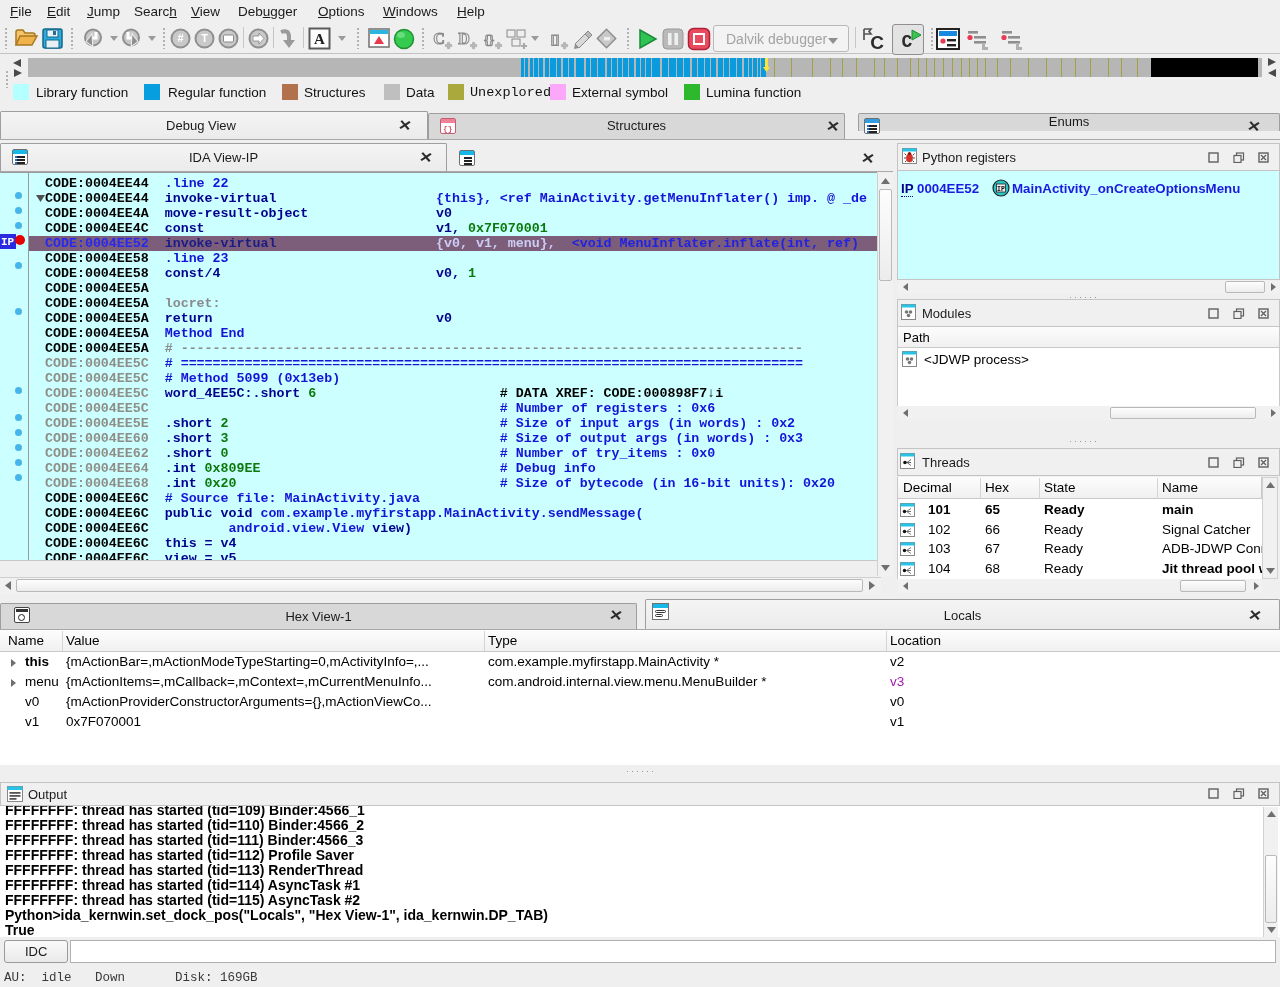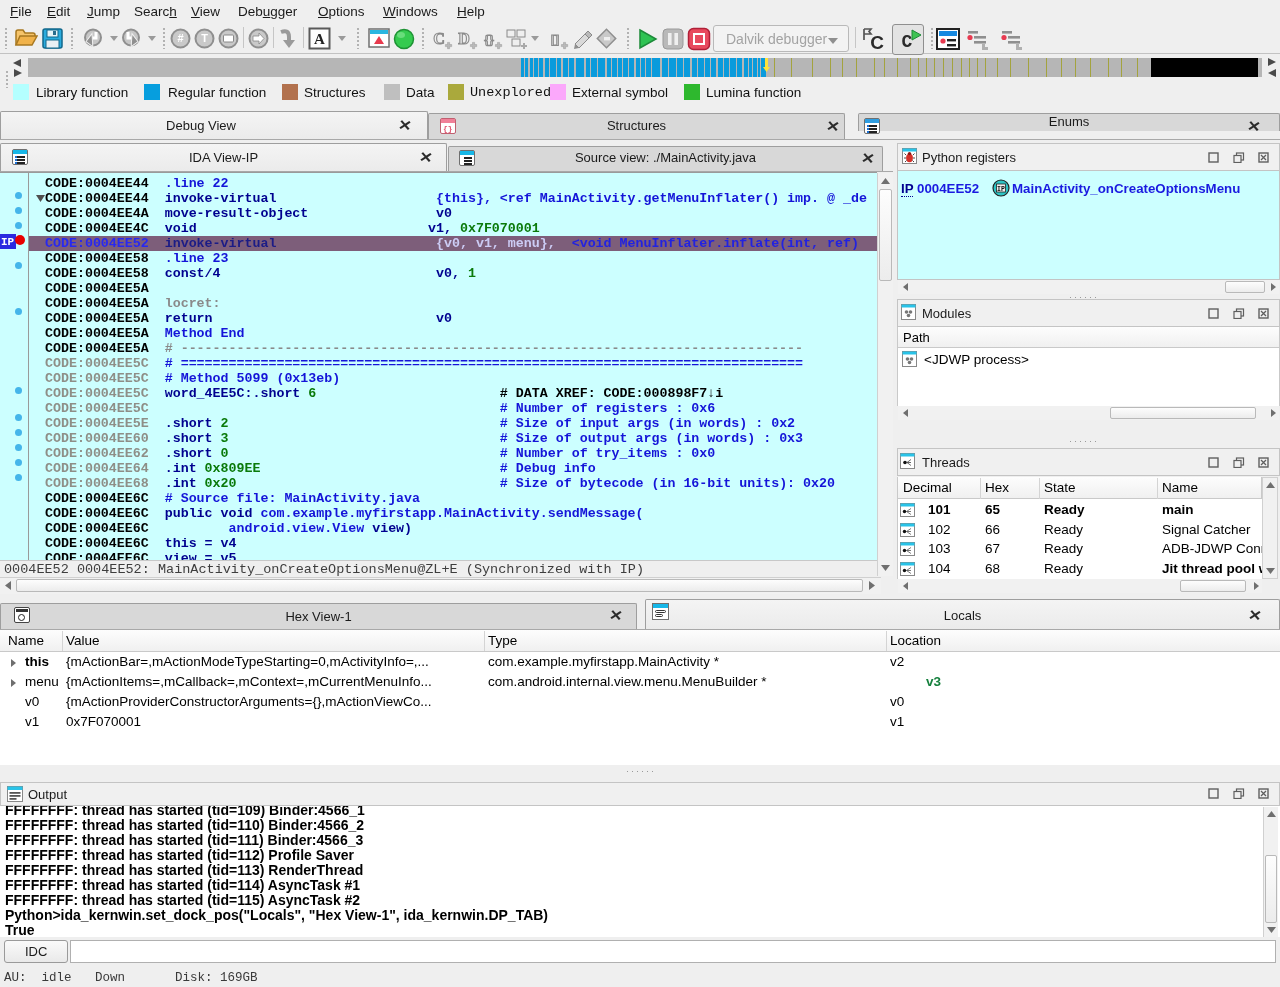--- a/index.html
+++ b/index.html
@@ -308,21 +308,20 @@
       <div class="bar" style="background:#2f9de0"></div>
       <div class="d1"></div>
       <div class="d2"></div>
       <div class="d3"></div>
       <div class="l1"></div>
       <div class="l2"></div>
       <div class="l3"></div>
     </div>
 <div class="abs" style="left:0;top:171px;width:893px;height:1px;background:#a8a8a8"></div>
 <div class="tab on" style="left:0;top:143px;width:447px;height:28px;padding-top:6px">IDA View-IP</div>
-<div class="tab off" style="left:448px;top:146px;width:435px;height:25px;padding-top:3px">Source view: ./MainActivity.java</div>
 <div class="tx" style="left:420px;top:149px">✕</div>
 <div class="tx" style="left:862px;top:150px">✕</div>
 <div class="wicon" style="left:12px;top:149px">
       <div class="bar"></div>
       <div class="d1"></div>
       <div class="d2"></div>
       <div class="d3"></div>
       <div class="l1"></div>
       <div class="l2"></div>
       <div class="l3"></div>
@@ -356,21 +355,21 @@
 <style>
 #code{position:absolute;left:45px;top:176px;width:832px;height:384px;overflow:hidden;
 font-family:"Liberation Mono",monospace;font-weight:bold;font-size:13.3px;line-height:15px;white-space:pre;color:#000}
 #code .g{color:#8e8e87}#code .m{color:#00008f}#code .b{color:#1414d8}#code .n{color:#0a7a0a}
 #code .c{color:#8a8a8a}#code .v{color:#000000}#code .hA{color:#2828f0}#code .hm{color:#1c1c86}
 #code .hp{color:#ccccf5}#code .hb{color:#2222e0}
 </style>
 <div id="code"><span class="k">CODE:0004EE44</span>  <span class="b">.line 22</span>
 <span class="k">CODE:0004EE44</span>  <span class="m">invoke-virtual                    </span><span class="b">{this}, &lt;ref MainActivity.getMenuInflater() imp. @ _de</span>
 <span class="k">CODE:0004EE4A</span>  <span class="m">move-result-object                </span><span class="m">v0</span>
-<span class="k">CODE:0004EE4C</span>  <span class="m">void                             </span><span class="m">v1, </span><span class="n">0x7F070001</span>
+<span class="k">CODE:0004EE4C</span>  <span class="m">const                             </span><span class="m">v1, </span><span class="n">0x7F070001</span>
 <span class="hA">CODE:0004EE52</span>  <span class="hm">invoke-virtual                    </span><span class="hp">{v0, v1, menu}, </span><span class="hb"> &lt;void MenuInflater.inflate(int, ref)</span>
 <span class="k">CODE:0004EE58</span>  <span class="b">.line 23</span>
 <span class="k">CODE:0004EE58</span>  <span class="m">const/4                           </span><span class="m">v0, </span><span class="n">1</span>
 <span class="k">CODE:0004EE5A</span>
 <span class="k">CODE:0004EE5A</span>  <span class="c">locret:</span>
 <span class="k">CODE:0004EE5A</span>  <span class="m">return                            </span><span class="m">v0</span>
 <span class="k">CODE:0004EE5A</span>  <span class="b">Method End</span>
 <span class="k">CODE:0004EE5A</span>  <span class="c"># ------------------------------------------------------------------------------</span>
 <span class="g">CODE:0004EE5C</span>  <span class="b"># ==============================================================================</span>
 <span class="g">CODE:0004EE5C</span>  <span class="b"># Method 5099 (0x13eb)</span>
@@ -388,21 +387,20 @@
 <span class="k">CODE:0004EE6C</span>  <span class="m">view = v5</span></div>
 <div class="abs" style="left:877px;top:173px;width:16px;height:403px;background:#f1f1f1;border-left:1px solid #d0d0d0"></div>
 <svg class="abs" style="left:879px;top:175px" width="13" height="12" viewBox="0 0 13 12">
       <path d="M6.5 3 L2 9 L11 9 Z" fill="#6f6f6f"></path>
     </svg>
 <svg class="abs" style="left:879px;top:562px" width="13" height="12" viewBox="0 0 13 12">
       <path d="M2 3 L11 3 L6.5 9 Z" fill="#6f6f6f"></path>
     </svg>
 <div class="thumb" style="left:878.5px;top:189px;width:13px;height:92px"></div>
 <div class="abs" style="left:0;top:560px;width:877px;height:17px;background:#efefef;border-top:1px solid #c8c8c8"></div>
-<div class="abs" style="left:4px;top:562px;font-size:13.5px;color:#3d3d3d;font-weight:normal;white-space:pre;font-family:'Liberation Mono',monospace;">0004EE52 0004EE52: MainActivity_onCreateOptionsMenu@ZL+E (Synchronized with IP)</div>
 <div class="abs" style="left:0;top:577px;width:881px;height:17px;background:#f1f1f1;border-top:1px solid #d0d0d0"></div>
 <svg class="abs" style="left:2px;top:579px" width="12" height="13" viewBox="0 0 12 13">
       <path d="M9 2 L3 6.5 L9 11 Z" fill="#6f6f6f"></path>
     </svg>
 <svg class="abs" style="left:866px;top:579px" width="12" height="13" viewBox="0 0 12 13">
       <path d="M3 2 L9 6.5 L3 11 Z" fill="#6f6f6f"></path>
     </svg>
 <div class="thumb" style="left:16px;top:579px;width:847px;height:13px"></div>
 <div class="abs" style="left:894px;top:140px;width:386px;height:454px;background:#efefef"></div>
 <div class="abs" style="left:897px;top:143px;width:383px;height:28px;background:#f0f0f0;border:1px solid #c4c4c4"></div>
@@ -594,21 +592,21 @@
 <div class="abs" style="left:25px;top:654px;font-size:13.5px;color:#000;font-weight:bold;white-space:pre;">this</div>
 <div class="abs" style="left:66px;top:654px;font-size:13.5px;color:#000;font-weight:normal;white-space:pre;">{mActionBar=,mActionModeTypeStarting=0,mActivityInfo=,...</div>
 <div class="abs" style="left:488px;top:654px;font-size:13.5px;color:#000;font-weight:normal;white-space:pre;">com.example.myfirstapp.MainActivity *</div>
 <div class="abs" style="left:890px;top:654px;font-size:13.5px;color:#000;font-weight:normal;white-space:pre;">v2</div>
 <svg class="abs" style="left:8px;top:677px" width="10" height="12" viewBox="0 0 10 12">
       <path d="M3 2 L8 6 L3 10 Z" fill="#6f6f6f"></path>
     </svg>
 <div class="abs" style="left:25px;top:674px;font-size:13.5px;color:#000;font-weight:normal;white-space:pre;">menu</div>
 <div class="abs" style="left:66px;top:674px;font-size:13.5px;color:#000;font-weight:normal;white-space:pre;">{mActionItems=,mCallback=,mContext=,mCurrentMenuInfo...</div>
 <div class="abs" style="left:488px;top:674px;font-size:13.5px;color:#000;font-weight:normal;white-space:pre;">com.android.internal.view.menu.MenuBuilder *</div>
-<div class="abs" style="left:890px;top:674px;font-size:13.5px;color:#15803d;font-weight:bold;white-space:pre;margin-left:36px;">v3</div>
+<div class="abs" style="left:890px;top:674px;font-size:13.5px;color:#a21caf;font-weight:normal;white-space:pre;">v3</div>
 <div class="abs" style="left:25px;top:694px;font-size:13.5px;color:#000;font-weight:normal;white-space:pre;">v0</div>
 <div class="abs" style="left:66px;top:694px;font-size:13.5px;color:#000;font-weight:normal;white-space:pre;">{mActionProviderConstructorArguments={},mActionViewCo...</div>
 <div class="abs" style="left:890px;top:694px;font-size:13.5px;color:#000;font-weight:normal;white-space:pre;">v0</div>
 <div class="abs" style="left:25px;top:714px;font-size:13.5px;color:#000;font-weight:normal;white-space:pre;">v1</div>
 <div class="abs" style="left:66px;top:714px;font-size:13.5px;color:#000;font-weight:normal;white-space:pre;">0x7F070001</div>
 <div class="abs" style="left:890px;top:714px;font-size:13.5px;color:#000;font-weight:normal;white-space:pre;">v1</div>
 <div class="dots5" style="left:625px;top:770px"></div>
 <div class="abs" style="left:0px;top:782px;width:1280px;height:24px;background:#f0f0f0;border:1px solid #c4c4c4"></div>
 <svg class="abs" style="left:7px;top:786px" width="16" height="16">
       <rect x="0.5" y="0.5" width="15" height="15" fill="#fff" stroke="#888"></rect>

